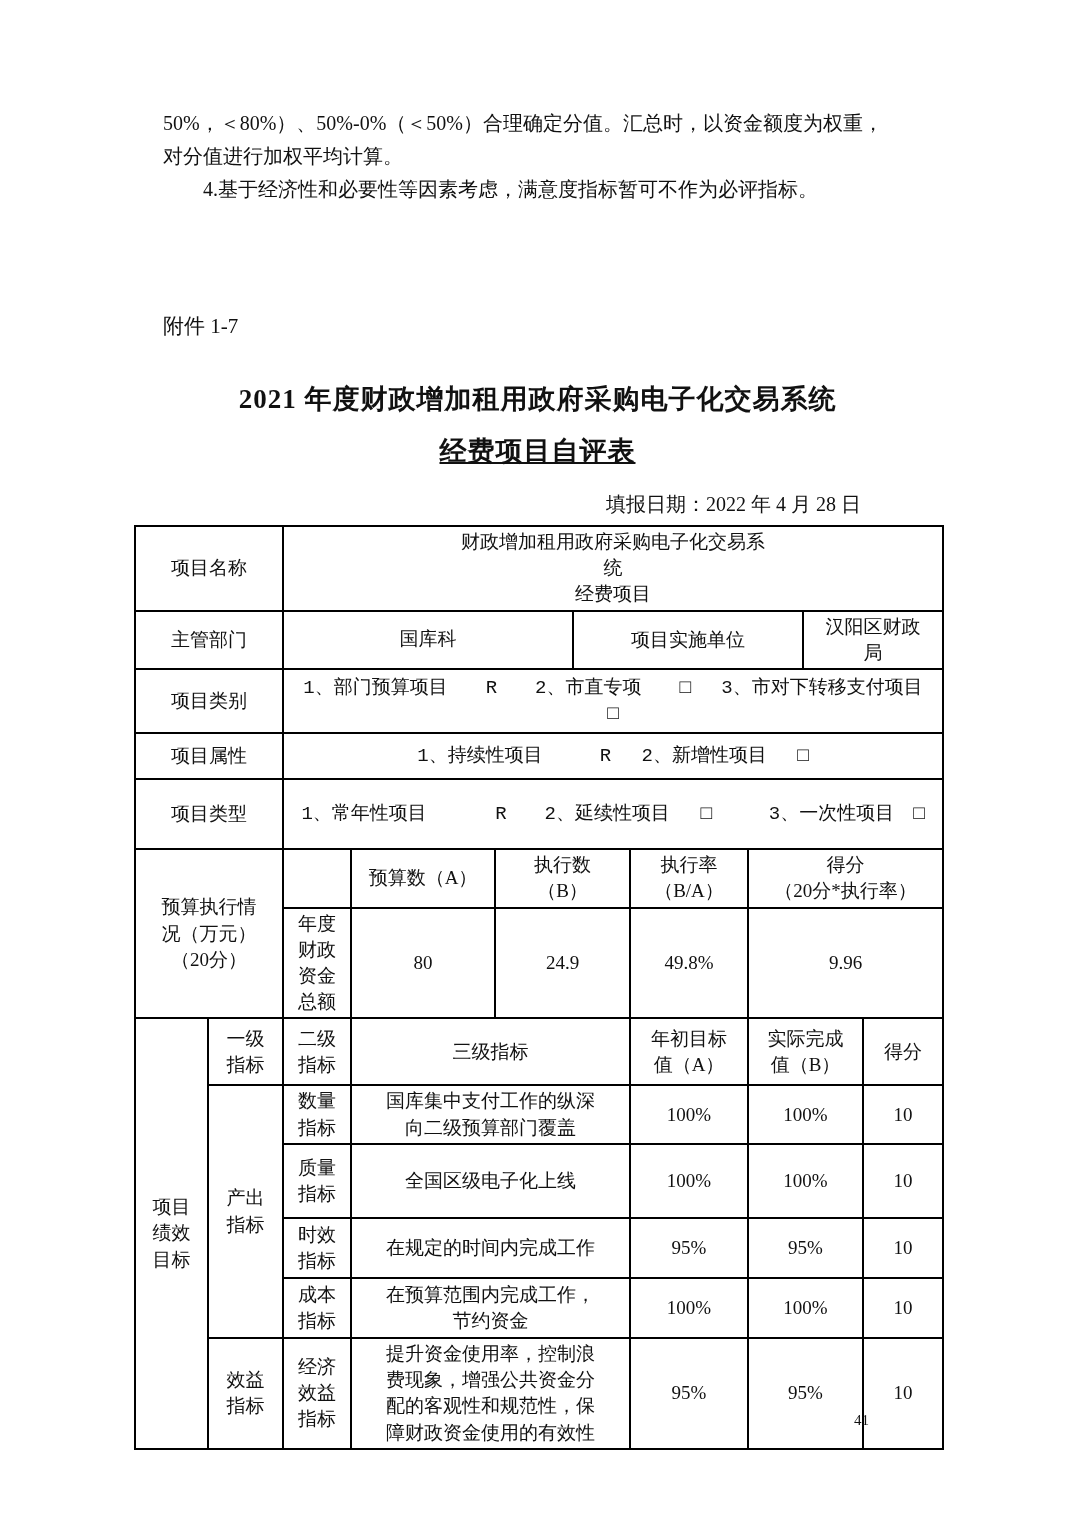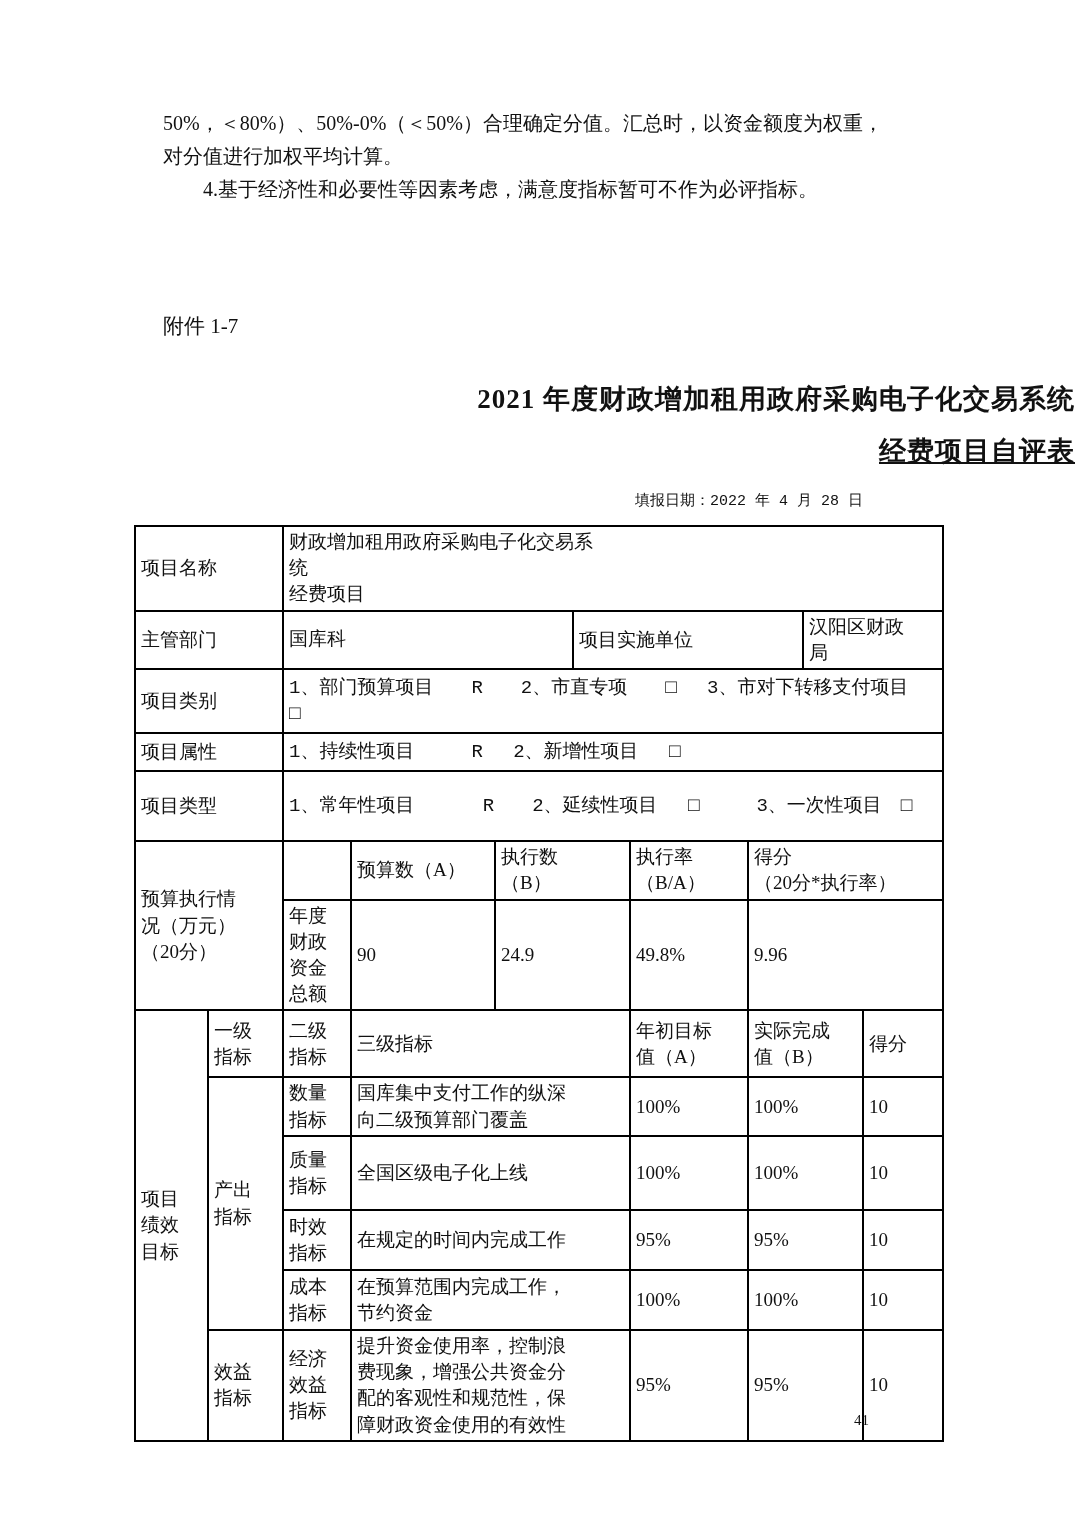--- a/index.html
+++ b/index.html
@@ -16,39 +16,39 @@
     position: absolute; top: 100px; left: 163px; width: 770px;
     font-size: 20px; line-height: 33px;
     white-space: pre-line;
   }
   .attachment {
     position: absolute; top: 305px; left: 163px;
     font-size: 21px;
   }
   .title-line {
     position: absolute; left: 0; width: 1075px;
-    text-align: right; font-weight: bold; font-size: 27px;
+    text-align: center; font-weight: bold; font-size: 27px;
     letter-spacing: 1px;
   }
   .title-1 { top: 374px; }
   .title-2 { top: 426px; text-decoration: underline; }
   .meta-unit { position: absolute; top: 484px; left: 163px; font-size: 20px; }
-  .meta-date { position: absolute; top: 484px; left: 635px; font-size: 15px; font-family: Liberation Mono, monospace; }
+  .meta-date { position: absolute; top: 484px; left: 606px; font-size: 20px; }
 
   table.form {
     position: absolute; top: 518px; left: 134px;
     width: 810px;
     border-collapse: collapse;
     table-layout: fixed;
   }
   table.form td {
     border: 2px solid #000000;
     font-size: 19px;
     line-height: 1.38;
-    text-align: left;
+    text-align: center;
     vertical-align: middle;
     white-space: pre-line;
     padding: 2px 5px;
     overflow: hidden;
   }
   td.al { text-align: left; padding-left: 9px; font-family: Liberation Mono, monospace; }
   td.desc-left { text-align: left; padding-left: 9px; }
 
   .page-number {
     position: absolute; top: 1405px; left: 854px;
@@ -99,21 +99,21 @@
       <td colspan="3">项目实施单位</td>
       <td colspan="2">汉阳区财政
 局</td>
     </tr>
 
     <tr style="height:64px">
       <td colspan="2">项目类别</td>
       <td colspan="8" class="al">1、部门预算项目　　R　　2、市直专项　　□　 3、市对下转移支付项目　□</td>
     </tr>
 
-    <tr style="height:38px">
+    <tr style="height:46px">
       <td colspan="2">项目属性</td>
       <td colspan="8" class="al">1、持续性项目　　　R　 2、新增性项目　 □</td>
     </tr>
 
     <tr style="height:70px">
       <td colspan="2">项目类型</td>
       <td colspan="8" class="al">1、常年性项目　　　 R　　2、延续性项目　 □　　　3、一次性项目　□</td>
     </tr>
 
     <tr style="height:58px">
@@ -128,21 +128,21 @@
 （B/A）</td>
       <td colspan="3">得分
 （20分*执行率）</td>
     </tr>
 
     <tr style="height:105px">
       <td>年度
 财政
 资金
 总额</td>
-      <td>90</td>
+      <td>80</td>
       <td colspan="2">24.9</td>
       <td>49.8%</td>
       <td colspan="3">9.96</td>
     </tr>
 
     <tr style="height:67px">
       <td rowspan="6">项目
 绩效
 目标</td>
       <td>一级

